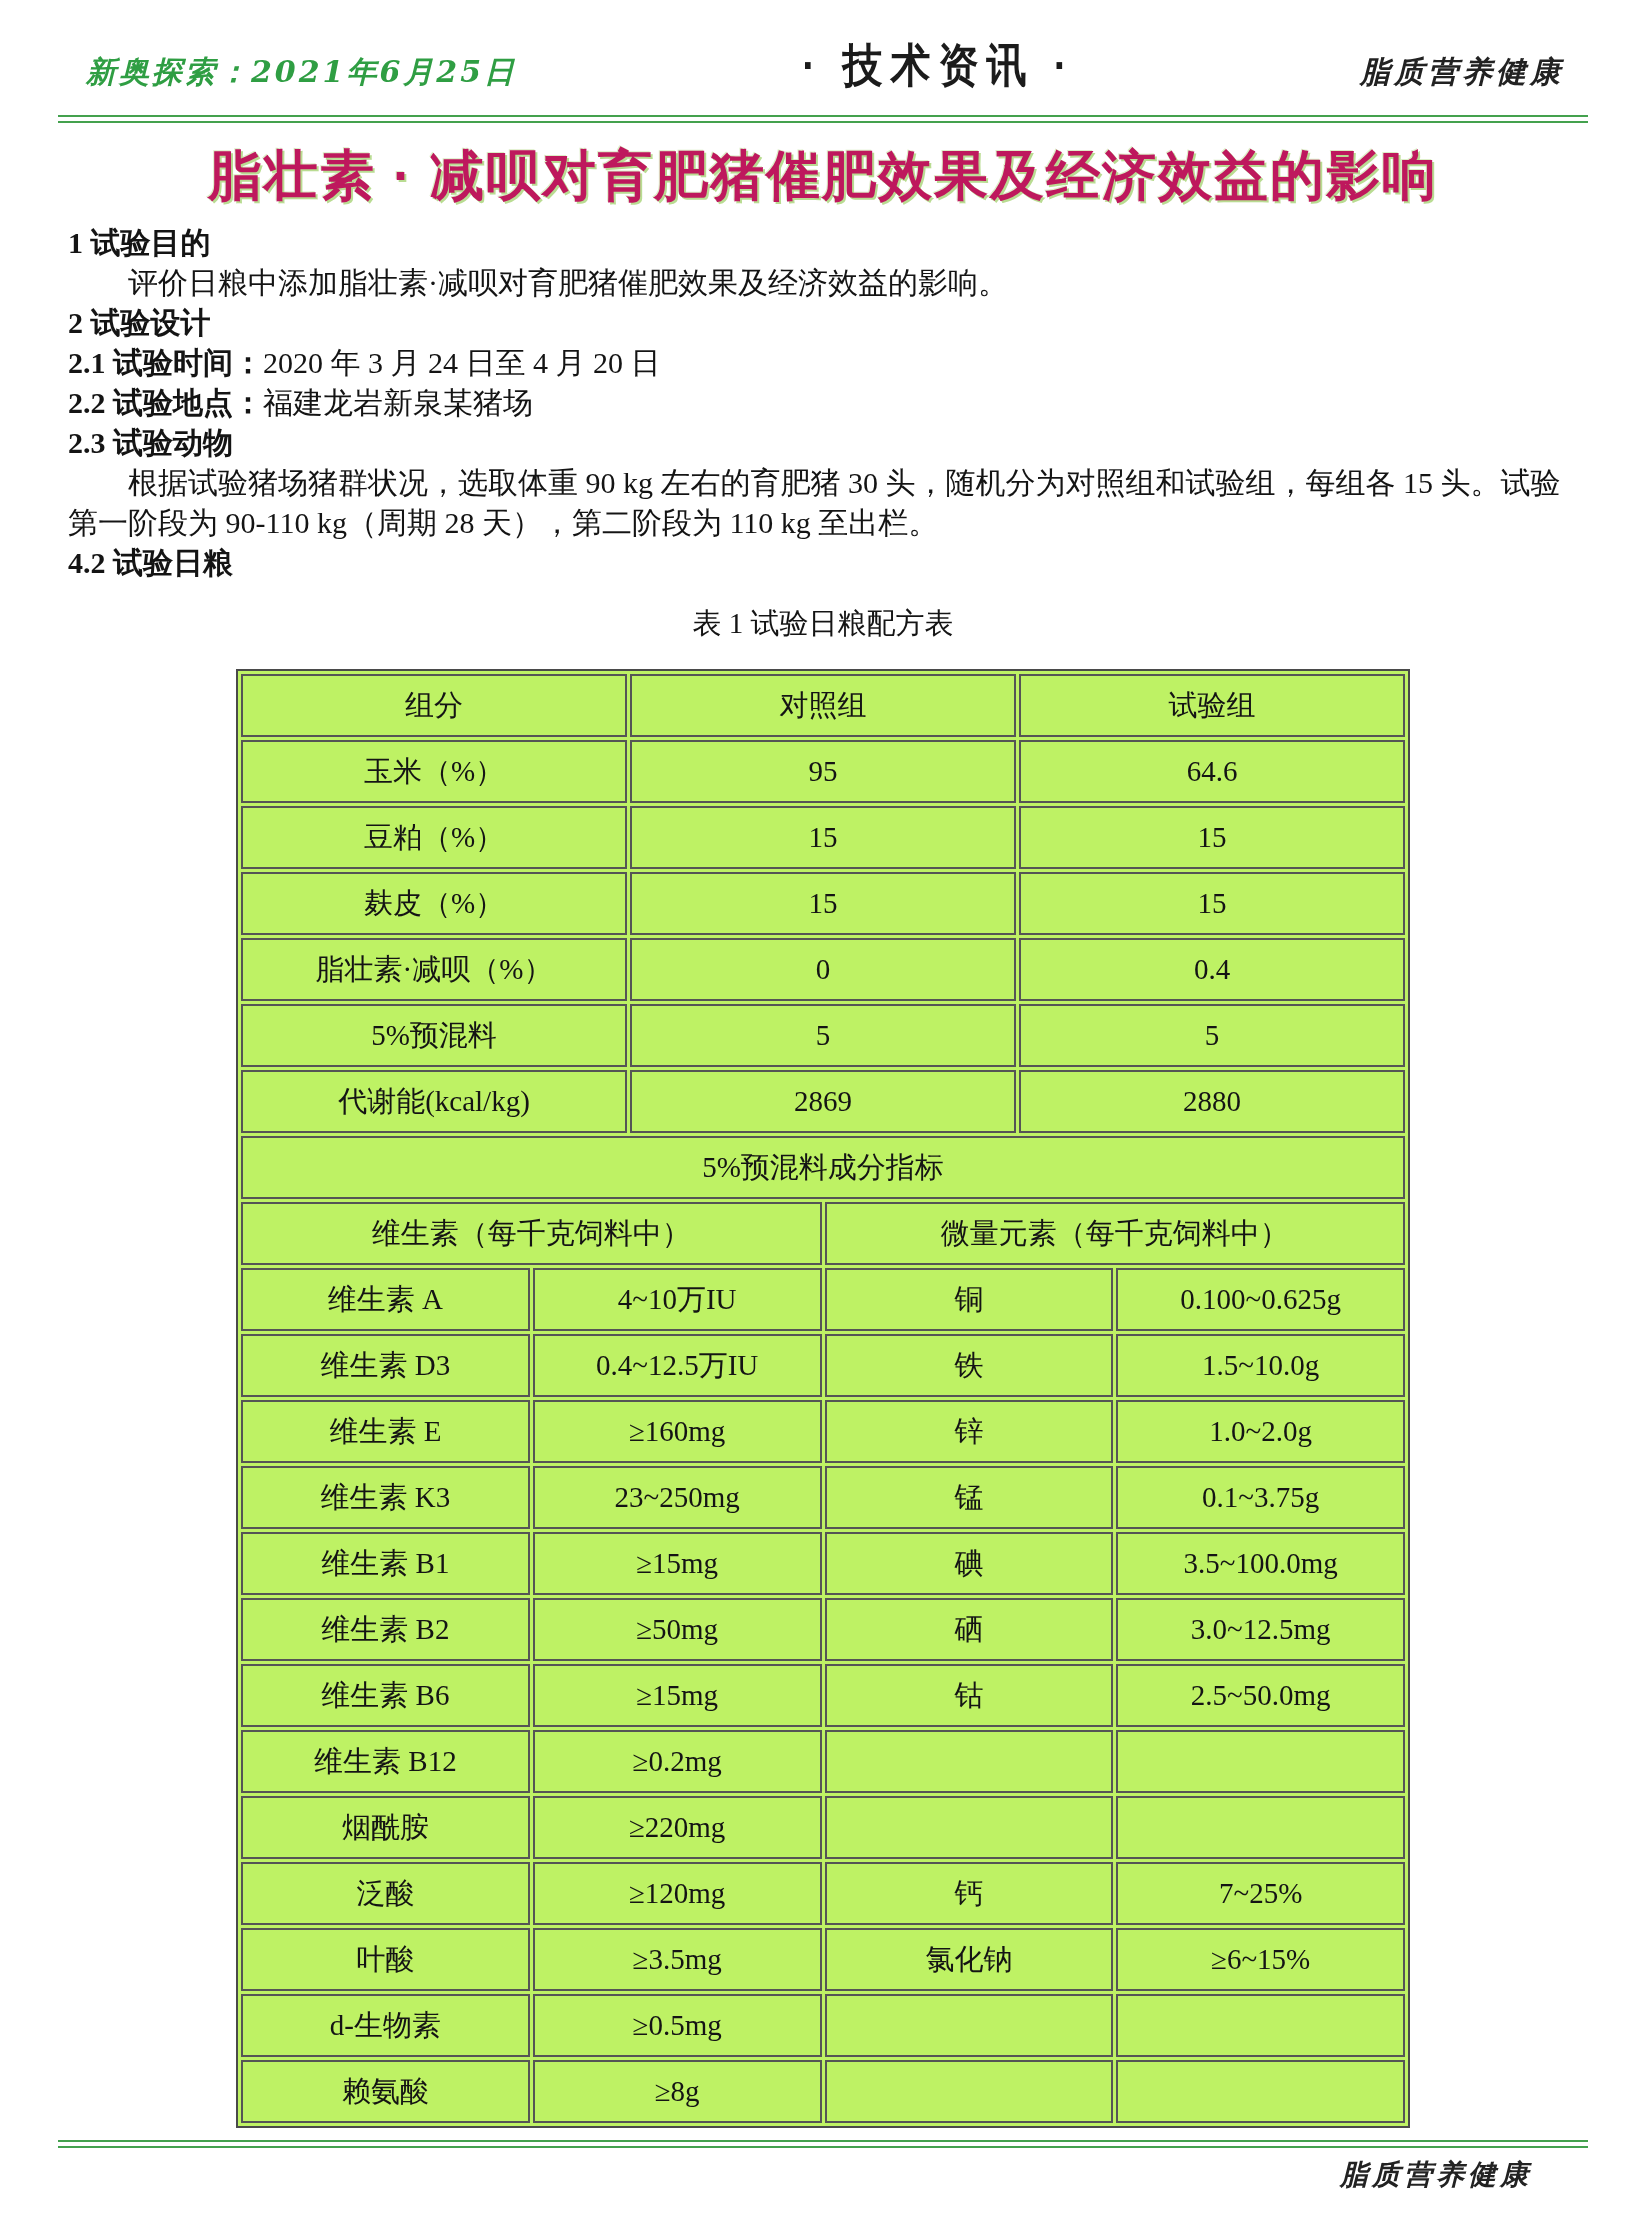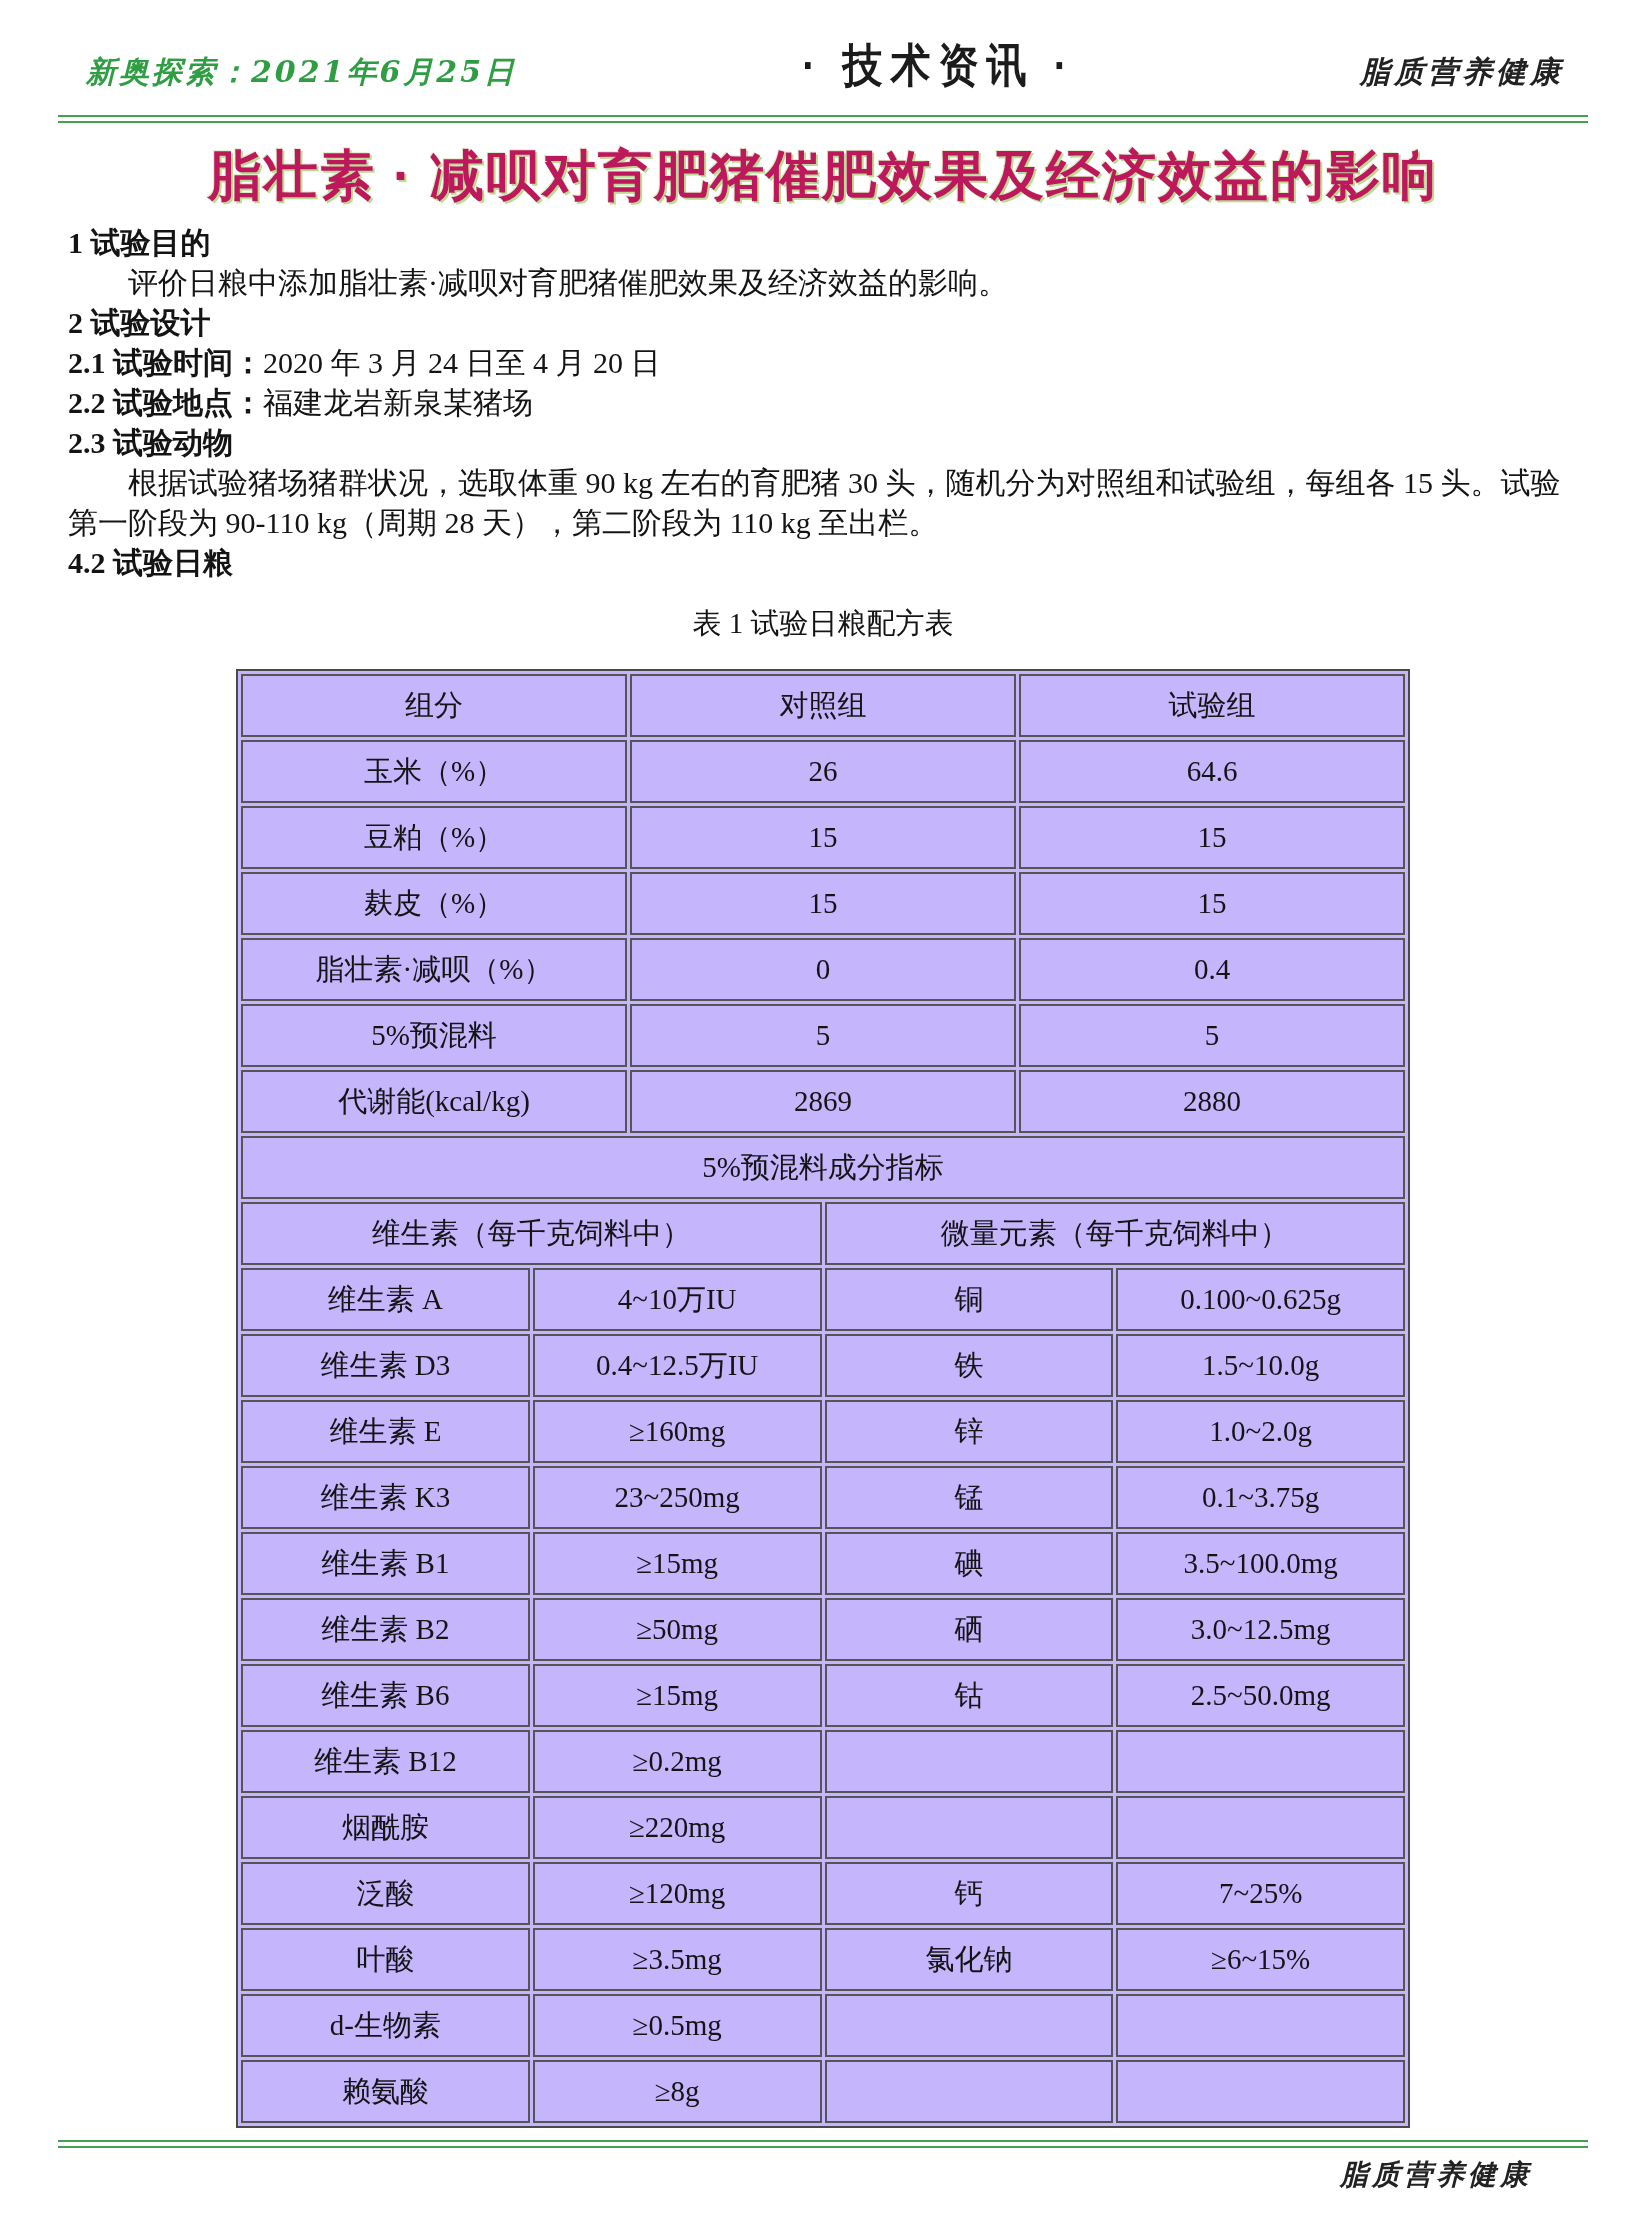--- a/index.html
+++ b/index.html
@@ -56,21 +56,21 @@
   
   .table-caption {
     text-align: center; font-size: 29px; line-height: 40px;
     margin-top: 20px; margin-bottom: 26px;
   }
   table.diet-table {
     width: 1174px; margin: 0 auto;
     border-collapse: separate; border-spacing: 3px;
     table-layout: fixed;
     border: 2px solid #4a4a4a;
-    background: #c4b5fd;
+    background: #bef264;
   }
   table.diet-table col { width: 8.3333%; }
   table.diet-table td {
     border: 2px solid #555555;
     text-align: center; vertical-align: middle;
     font-size: 29px; height: 59px; padding: 0 6px;
     overflow: hidden; white-space: nowrap;
   }
 
   
@@ -125,21 +125,21 @@
         <col>
     </colgroup>
     <tbody>
         <tr>
       <td colspan="4">组分</td>
       <td colspan="4">对照组</td>
       <td colspan="4">试验组</td>
     </tr>
     <tr>
       <td colspan="4">玉米（%）</td>
-      <td colspan="4">26</td>
+      <td colspan="4">95</td>
       <td colspan="4">64.6</td>
     </tr>
     <tr>
       <td colspan="4">豆粕（%）</td>
       <td colspan="4">15</td>
       <td colspan="4">15</td>
     </tr>
     <tr>
       <td colspan="4">麸皮（%）</td>
       <td colspan="4">15</td>

